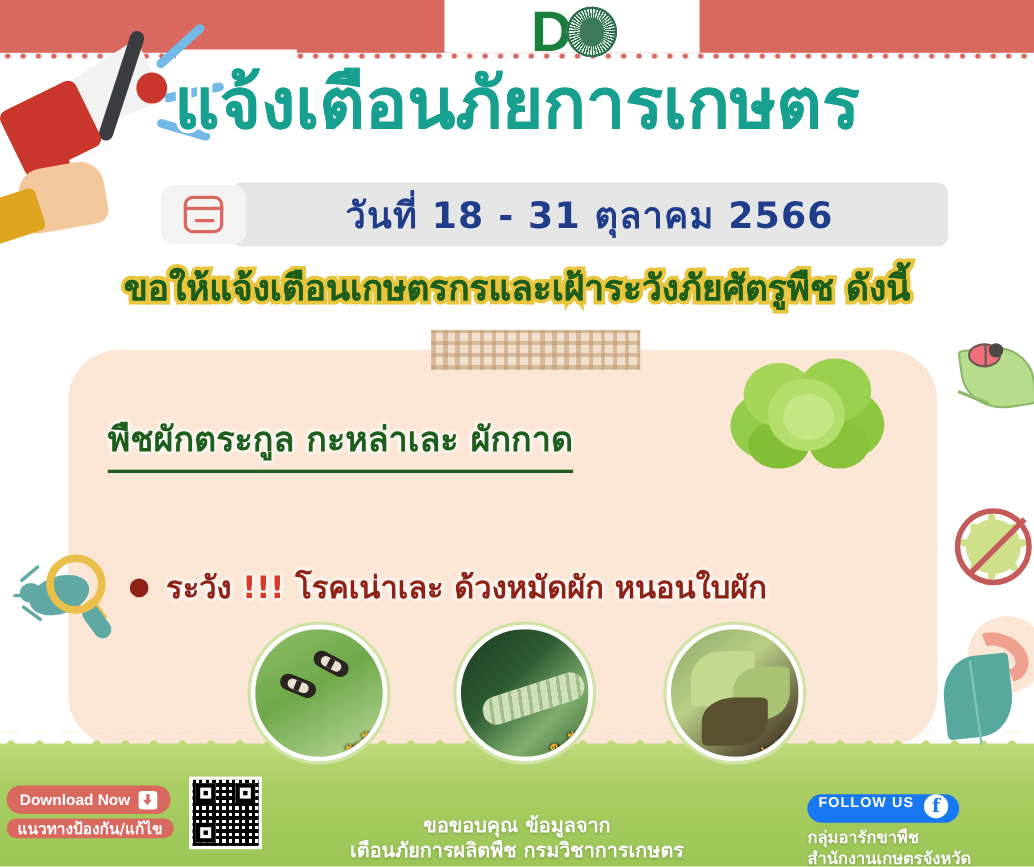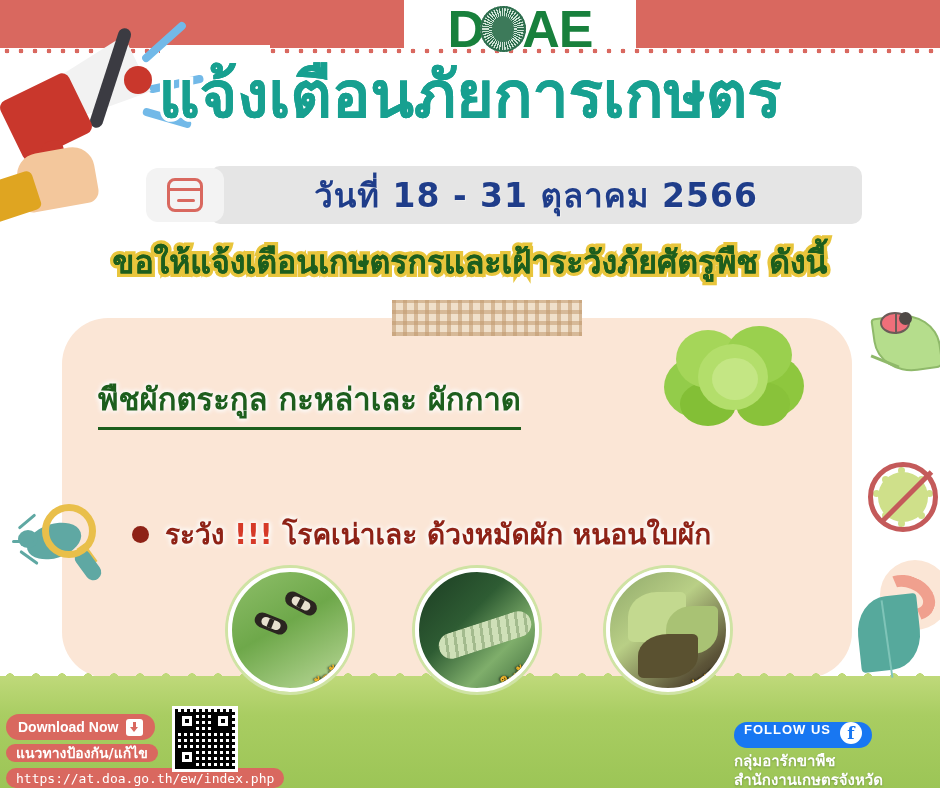--- a/index.html
+++ b/index.html
@@ -155,21 +155,21 @@
     position: absolute; left: 98px; top: 374px; font-size: 31px; font-weight: 700;
     color: #1d5e1d; font-family: "DejaVu Sans", sans-serif;
     border-bottom: 3px solid #1d5e1d; padding-bottom: 3px; z-index: 5;
     text-shadow: 0 0 6px #fff, 0 0 6px #fff, 0 0 4px #fff;
   }
   .crop-examples {
     position: absolute; left: 88px; top: 449px; font-size: 26px; font-weight: 700;
     color: #1d5e1d; font-family: "DejaVu Sans", sans-serif; z-index: 5;
     text-shadow: 0 0 6px #fff, 0 0 6px #fff, 0 0 4px #fff;
   }
-  .warn-row { position: absolute; left: 132px; top: 512px; z-index: 5; display: flex; align-items: center; gap: 16px; }
+  .warn-row { position: absolute; left: 118px; top: 512px; z-index: 5; display: flex; align-items: center; gap: 16px; }
   .warn-bullet { width: 17px; height: 17px; border-radius: 50%; background: #8e2216; flex: none; }
   .warn-text {
     font-size: 28px; font-weight: 700; color: #8e2216;
     font-family: "DejaVu Sans", sans-serif;
     text-shadow: 0 0 6px #fff, 0 0 6px #fff, 0 0 4px #fff;
   }
   .warn-text .bang { color: #d63a28; }
 
   
   .photo {
@@ -292,21 +292,20 @@
     <div class="logo-gap"></div>
   </div>
   <div class="dotted-rule">
     <div class="mask-left"></div>
   </div>
 
   <div class="doae-swoosh"></div>
   <div class="doae-logo">
     <span>D</span>
       <span class="seal"></span>
-      <span>AE</span>
   </div>
 
   <div class="megaphone">
     <div class="wave w1"></div>
       <div class="wave w2"></div>
       <div class="wave w3"></div>
     <div class="mega-cone"></div>
     <div class="mega-bar"></div>
     <div class="mega-knob"></div>
     <div class="mega-cone2"></div>
@@ -409,37 +408,38 @@
   <div class="grass-tips"></div>
   <div class="grass"></div>
 
   <div class="dl-pill">
     <span>Download Now</span>
     <span class="dl-arrow"></span>
   </div>
   <div class="guide-pill">
     <span>แนวทางป้องกัน/แก้ไข</span>
   </div>
-  <div class="url-pill">
-    <span>https://at.doa.go.th/ew/index.php</span>
-  </div>
 
   <div class="qr">
     <div class="qr-inner"></div>
     <div class="qr-eye" style="left:6px; top:6px;">
         <i></i>
       </div>
     <div class="qr-eye" style="right:6px; top:6px;">
         <i></i>
       </div>
     <div class="qr-eye" style="left:6px; bottom:6px;">
         <i></i>
       </div>
   </div>
 
+  <div class="credit">
+    <div>ขอขอบคุณ ข้อมูลจาก</div>
+    <div>เตือนภัยการผลิตพืช กรมวิชาการเกษตร</div>
+  </div>
 
   <div class="follow-pill">
     <span class="lbl">FOLLOW US</span>
     <span class="fb-circle">f</span>
   </div>
   <div class="org">
     <div>กลุ่มอารักขาพืช</div>
     <div>สำนักงานเกษตรจังหวัดปทุมธานี</div>
   </div>
 

